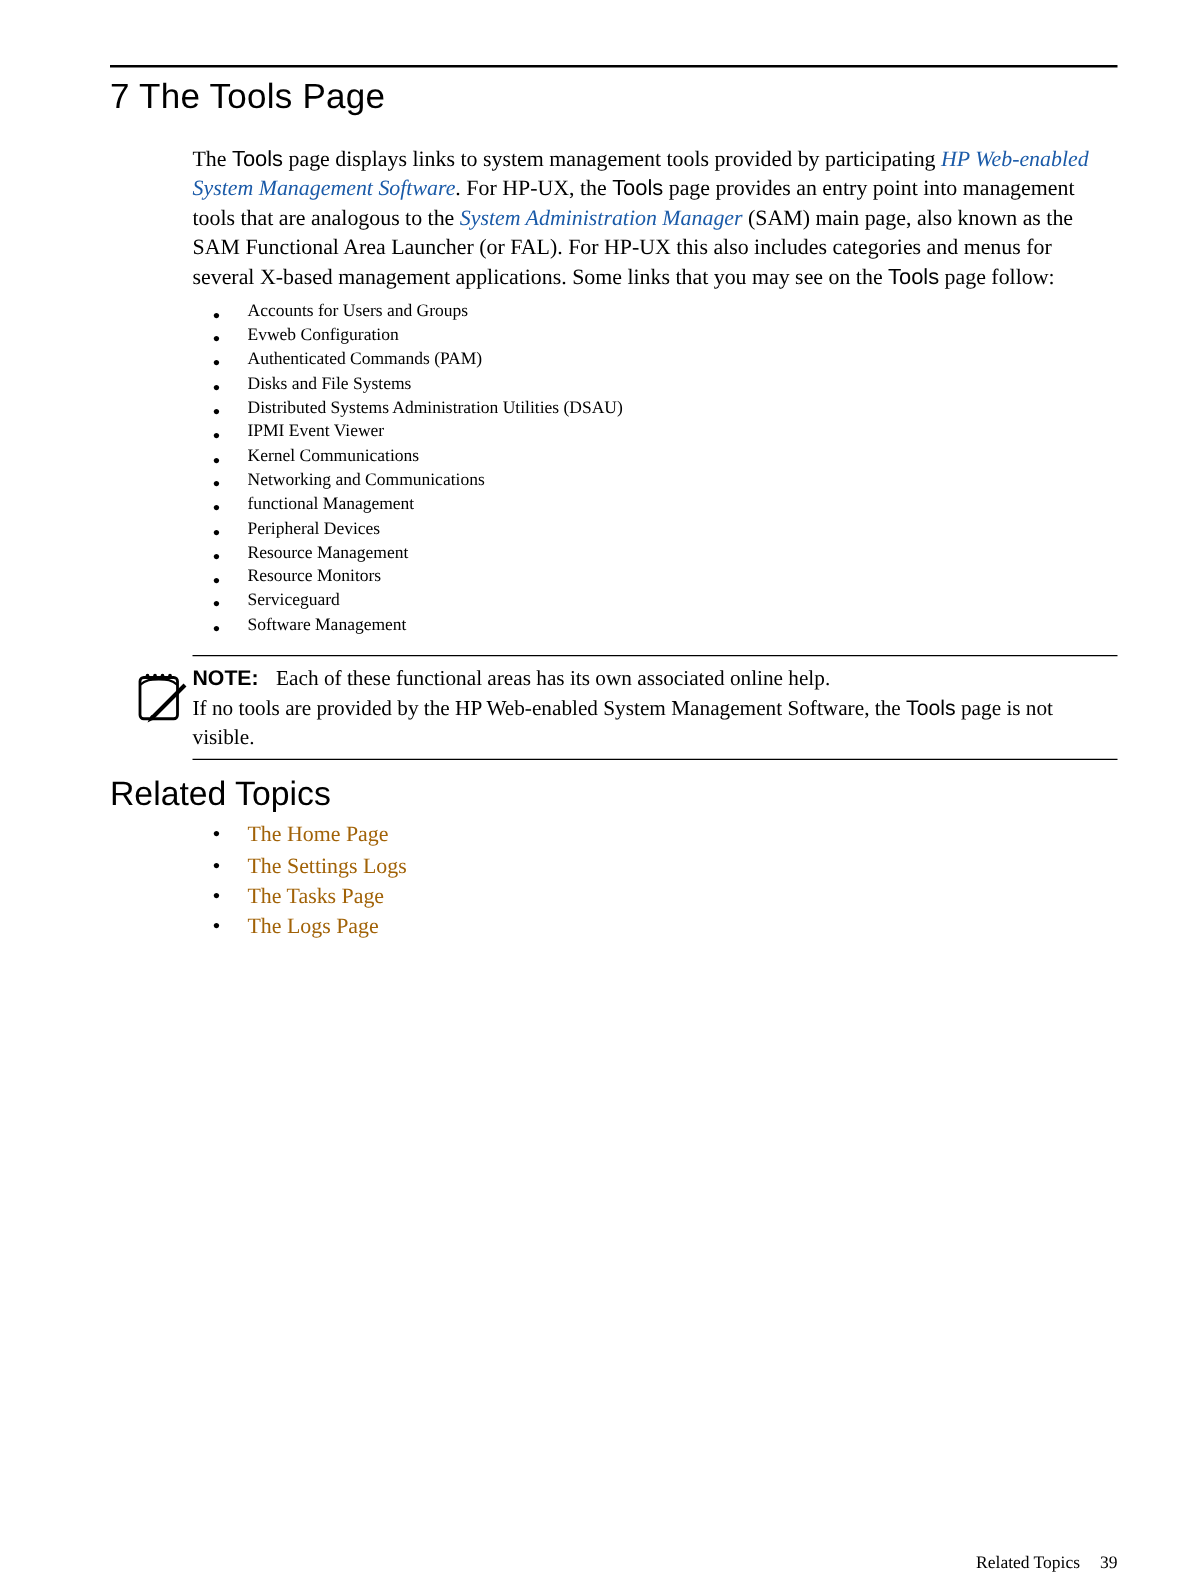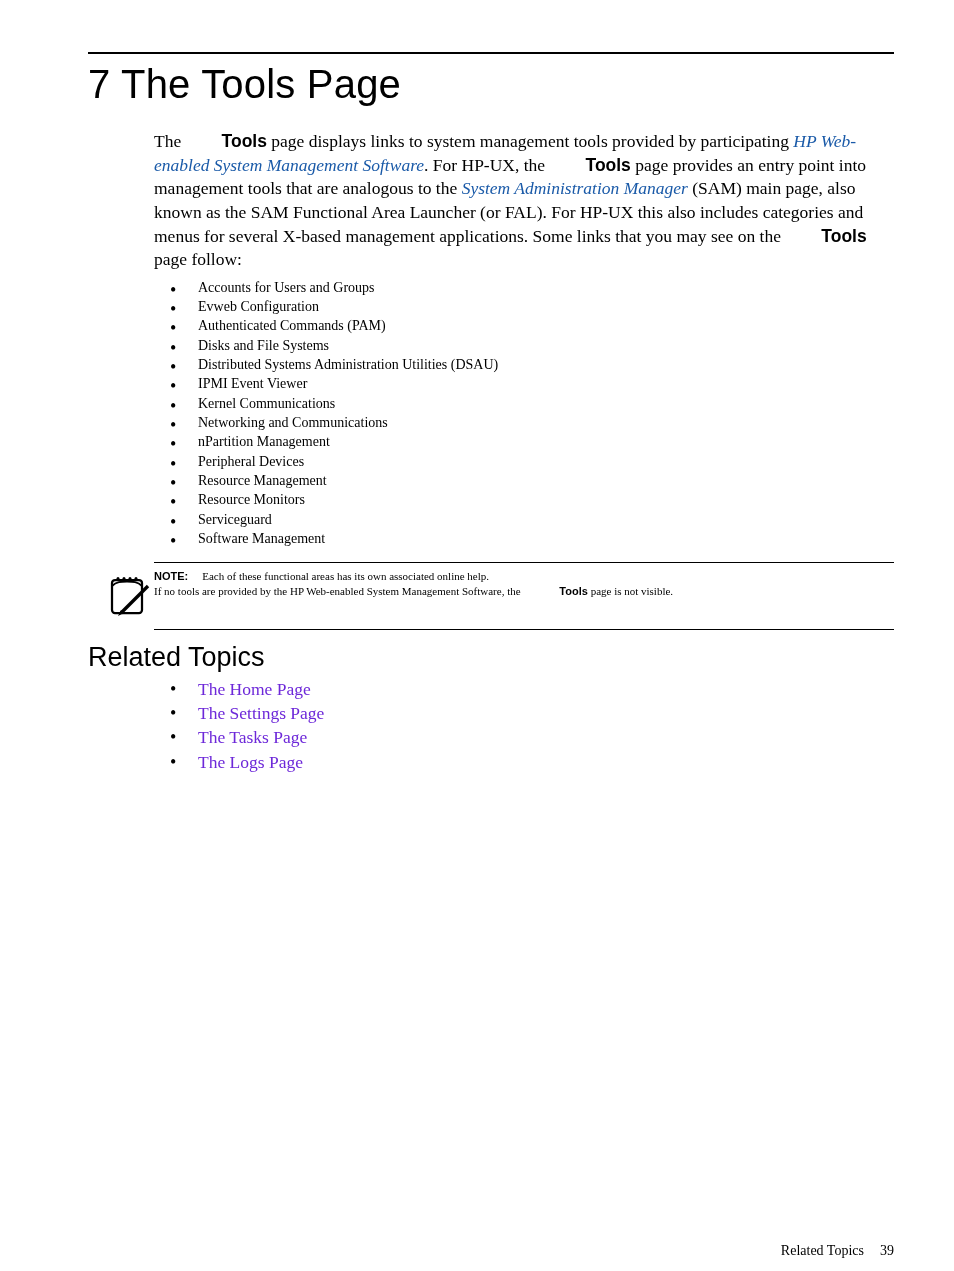--- a/index.html
+++ b/index.html
@@ -18,38 +18,37 @@
     padding: 52px 60px 0 88px;
     box-sizing: border-box;
   }
   .top-rule {
     border-top: 2.5px solid #000;
     margin-bottom: 6px;
   }
   h1.chapter-title {
     font-family: Futura, "Century Gothic", "Trebuchet MS", Arial, sans-serif;
     font-weight: 300;
-    font-size: 40px;
+    font-size: 28px;
     letter-spacing: 0.2px;
     margin: 0 0 22px 0;
     line-height: 1.2;
   }
   .body-block {
     margin-left: 66px;
     margin-right: 2px;
   }
   p.intro {
     font-size: 17.5px;
     line-height: 1.35;
     margin: 0 0 6px 0;
   }
   .bold-sans {
     font-family: Arial, Helvetica, sans-serif;
-    font-weight: 700;
-    margin-left: 36px;
+    font-weight: 400;
   }
   .link-italic {
     font-style: italic;
     color: #1a5aa8;
   }
   ul.bullet-list {
     margin: 4px 0 10px 0;
     padding-left: 28px;
     list-style: none;
   }
@@ -84,21 +83,21 @@
     padding: 6px 0;
     margin-left: 18px;
   }
   .note-row .icon {
     width: 48px;
     flex: 0 0 48px;
     padding-top: 2px;
   }
   .note-row .content {
     flex: 1;
-    font-size: 11px;
+    font-size: 17px;
     line-height: 1.38;
     padding-right: 2px;
   }
   h2.section-title {
     font-family: Futura, "Century Gothic", "Trebuchet MS", Arial, sans-serif;
     font-weight: 300;
     font-size: 27px;
     margin: 12px 0 4px 0;
   }
   ul.related-list {
@@ -113,21 +112,21 @@
     padding-left: 16px;
   }
   ul.related-list li::before {
     content: "•";
     position: absolute;
     left: -12px;
     top: 0;
     font-size: 18px;
   }
   ul.related-list li a {
-    color: #6d28d9;
+    color: #a16207;
     text-decoration: none;
   }
   .footer {
     position: absolute;
     bottom: 12px;
     right: 60px;
     font-size: 14px;
     font-family: "Palatino Linotype", Palatino, Georgia, serif;
   }
   .footer .label {
@@ -149,21 +148,21 @@
 
     <ul class="bullet-list">
       <li>Accounts for Users and Groups</li>
       <li>Evweb Configuration</li>
       <li>Authenticated Commands (PAM)</li>
       <li>Disks and File Systems</li>
       <li>Distributed Systems Administration Utilities (DSAU)</li>
       <li>IPMI Event Viewer</li>
       <li>Kernel Communications</li>
       <li>Networking and Communications</li>
-      <li>nPartition Management</li>
+      <li>functional Management</li>
       <li>Peripheral Devices</li>
       <li>Resource Management</li>
       <li>Resource Monitors</li>
       <li>Serviceguard</li>
       <li>Software Management</li>
     </ul>
   </div>
 
   <div class="note-wrapper">
     <hr class="note-hr">
@@ -189,21 +188,21 @@
         </div>
       </div>
     </div>
     <hr class="note-hr">
   </div>
 
   <h2 class="section-title">Related Topics</h2>
 
   <ul class="related-list">
     <li><a href="#">The Home Page</a></li>
-    <li><a href="#">The Settings Page</a></li>
+    <li><a href="#">The Settings Logs</a></li>
     <li><a href="#">The Tasks Page</a></li>
     <li><a href="#">The Logs Page</a></li>
   </ul>
 </div>
 
 <div class="footer">
   <span class="label">Related Topics</span><span>39</span>
 </div>
 
 </body></html>

